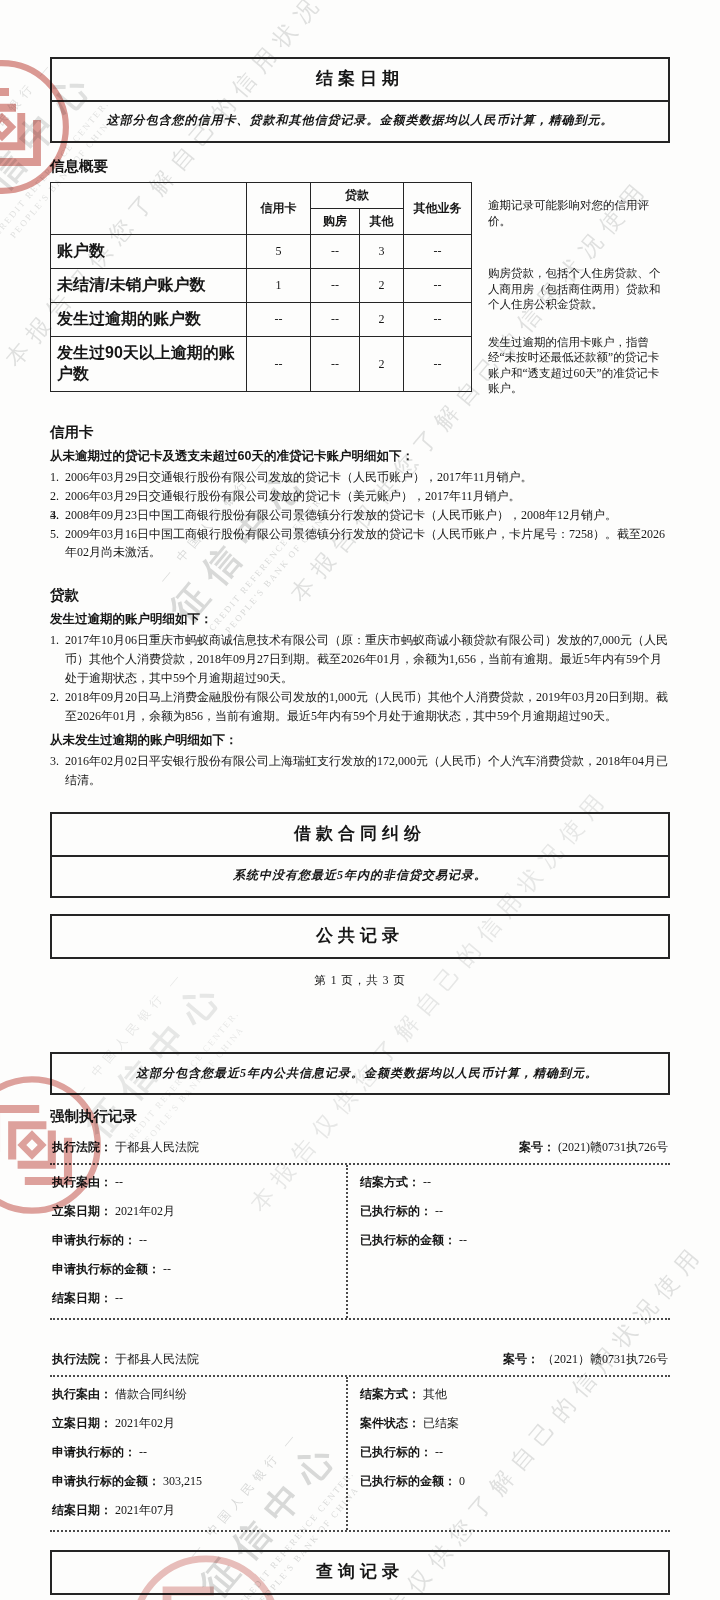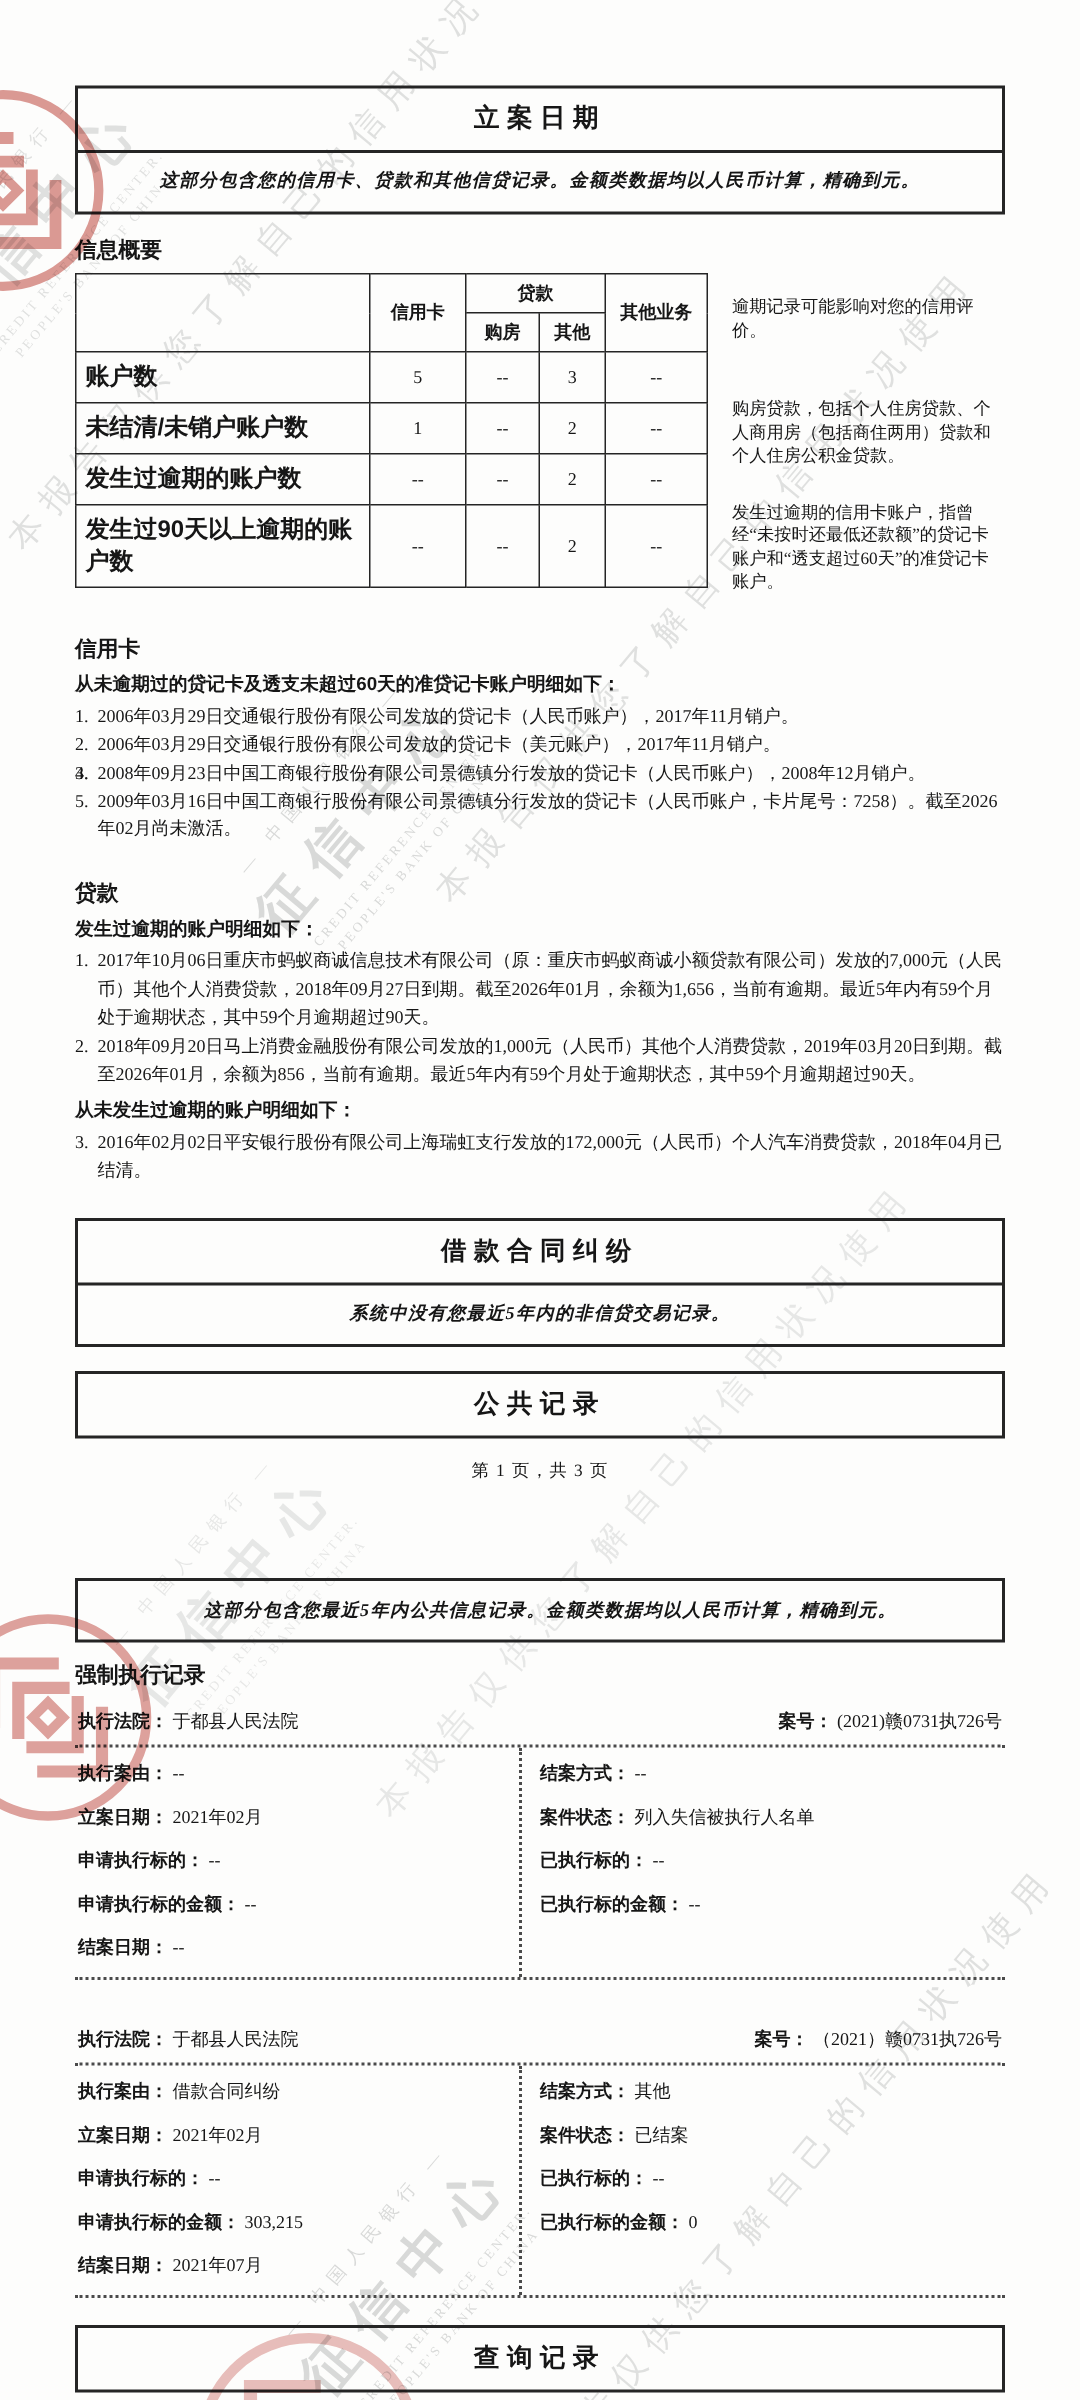--- a/index.html
+++ b/index.html
@@ -135,21 +135,21 @@
         <path d="M58 96 L58 58 L96 58"></path>
         <path d="M102 64 L102 102 L64 102"></path>
       </g>
       <rect x="72" y="72" width="16" height="16" transform="rotate(45 80 80)" stroke-width="7"></rect>
     </g>
   </svg>
 
   <div class="content">
 
     <div class="banner">
-      <div class="banner-title">立案日期</div>
+      <div class="banner-title">结案日期</div>
       <div class="banner-desc">这部分包含您的信用卡、贷款和其他信贷记录。金额类数据均以人民币计算，精确到元。</div>
     </div>
 
     <div class="sec-h">信息概要</div>
     <div class="sum-wrap">
       <table class="sum">
         <colgroup>
             <col style="width:196px">
             <col style="width:64px">
             <col style="width:49px">
@@ -248,21 +248,20 @@
       <div class="rec-grid">
         <div class="rec-col">
           <div class="field"><span class="flbl">执行案由：</span> <span>--</span></div>
           <div class="field"><span class="flbl">立案日期：</span> <span>2021年02月</span></div>
           <div class="field"><span class="flbl">申请执行标的：</span> <span>--</span></div>
           <div class="field"><span class="flbl">申请执行标的金额：</span> <span>--</span></div>
           <div class="field"><span class="flbl">结案日期：</span> <span>--</span></div>
         </div>
         <div class="rec-col r">
           <div class="field"><span class="flbl">结案方式：</span> <span>--</span></div>
-          <div class="field"><span class="flbl">案件状态：</span> <span>列入失信被执行人名单</span></div>
           <div class="field"><span class="flbl">已执行标的：</span> <span>--</span></div>
           <div class="field"><span class="flbl">已执行标的金额：</span> <span>--</span></div>
           <div class="field"><span class="flbl"></span> <span></span></div>
         </div>
       </div>
     </div>
 
     <div class="record" style="margin-top:26px;">
       <div class="rec-head">
         <span><span class="flbl">执行法院：</span> <span>于都县人民法院</span></span>

